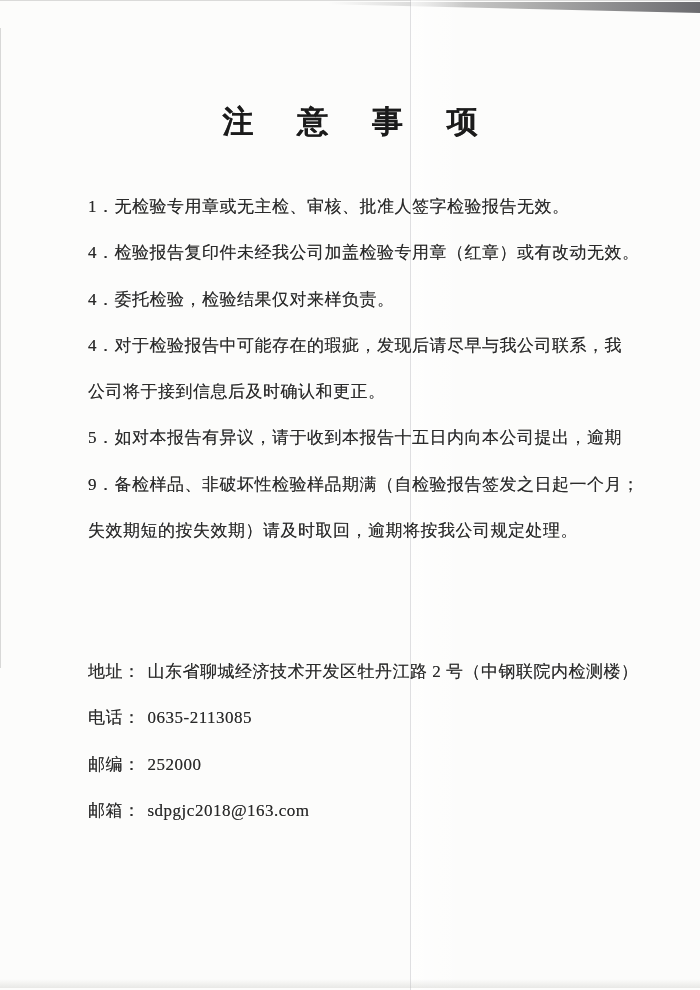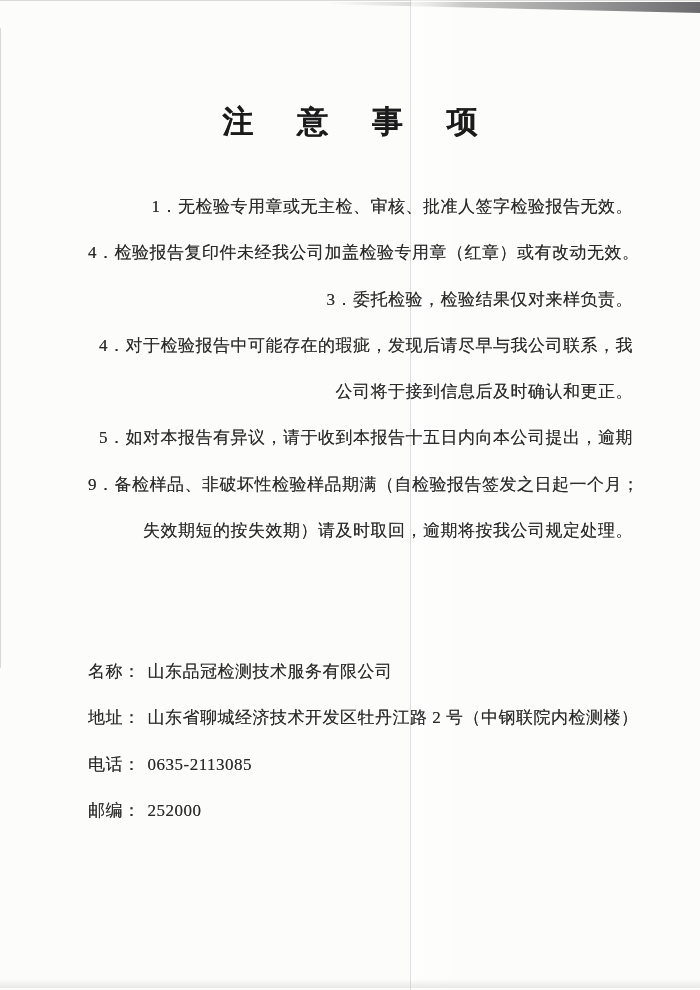--- a/index.html
+++ b/index.html
@@ -45,21 +45,20 @@
     text-align: center;
     font-size: 31px; font-weight: bold;
     letter-spacing: 18px; padding-left: 18px;
     color: #1b1b1b;
     text-shadow: 0 0 0.5px rgba(30,30,30,0.7);
   }
   .notes {
     position: absolute; left: 88px; top: 184px; width: 545px;
     font-size: 17px; line-height: 46.3px; letter-spacing: 0.5px;
     text-shadow: 0 0 0.4px rgba(40,40,40,0.6);
-    text-align: right;
   }
   .contact {
     position: absolute; left: 88px; top: 649px; width: 560px;
     font-size: 17px; line-height: 46.3px; letter-spacing: 0.5px;
     text-shadow: 0 0 0.4px rgba(40,40,40,0.6);
   }
   .line { white-space: nowrap; }
   .clabel { margin-right: 7px; }
 </style>
 </head>
@@ -72,36 +71,36 @@
   <div class="scan-vline"></div>
   <div class="scan-vband"></div>
   <div class="scan-left-line"></div>
   <div class="scan-bottom-band"></div>
 
   <h1 class="title">注 意 事 项</h1>
 
   <div class="notes">
     <div class="line">1．无检验专用章或无主检、审核、批准人签字检验报告无效。</div>
     <div class="line">4．检验报告复印件未经我公司加盖检验专用章（红章）或有改动无效。</div>
-    <div class="line">3．委托检验，检验结果仅对来样负责。</div>
+    <div class="line">4．委托检验，检验结果仅对来样负责。</div>
     <div class="line">4．对于检验报告中可能存在的瑕疵，发现后请尽早与我公司联系，我</div>
     <div class="line">公司将于接到信息后及时确认和更正。</div>
     <div class="line">5．如对本报告有异议，请于收到本报告十五日内向本公司提出，逾期</div>
     <div class="line">9．备检样品、非破坏性检验样品期满（自检验报告签发之日起一个月；</div>
     <div class="line">失效期短的按失效期）请及时取回，逾期将按我公司规定处理。</div>
   </div>
 
   <div class="contact">
     <div class="line">
-      <span class="clabel">名称：</span><span class="cvalue">山东品冠检测技术服务有限公司</span>
-    </div>
-    <div class="line">
       <span class="clabel">地址：</span><span class="cvalue">山东省聊城经济技术开发区牡丹江路 2 号（中钢联院内检测楼）</span>
     </div>
     <div class="line">
       <span class="clabel">电话：</span><span class="cvalue">0635-2113085</span>
     </div>
     <div class="line">
       <span class="clabel">邮编：</span><span class="cvalue">252000</span>
     </div>
+    <div class="line">
+      <span class="clabel">邮箱：</span><span class="cvalue">sdpgjc2018@163.com</span>
+    </div>
   </div>
 
 </div>
 
 </body></html>

